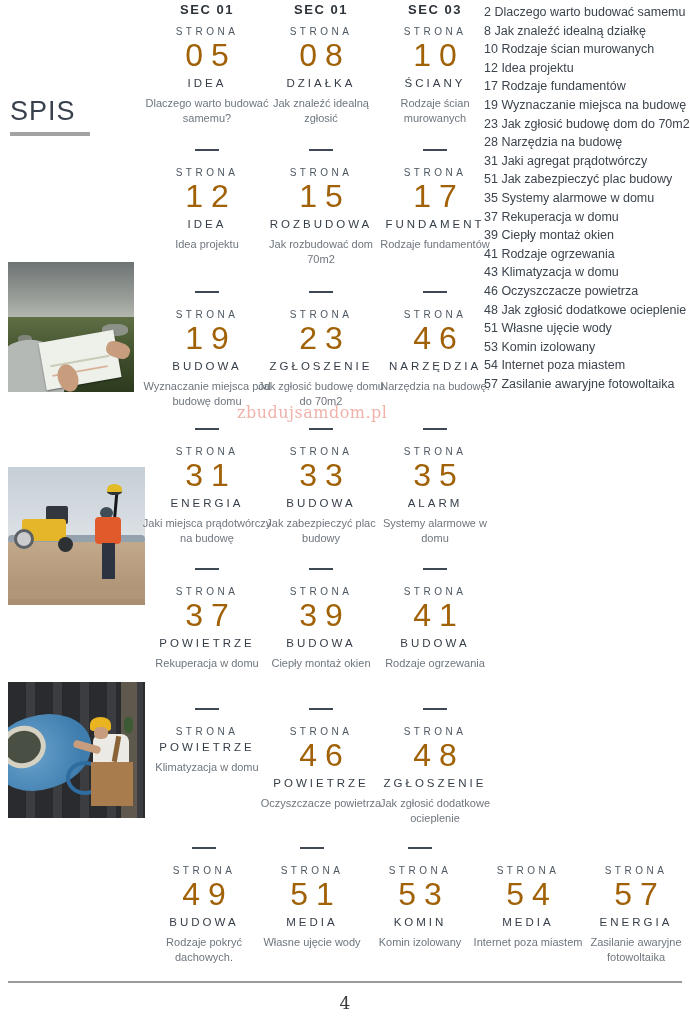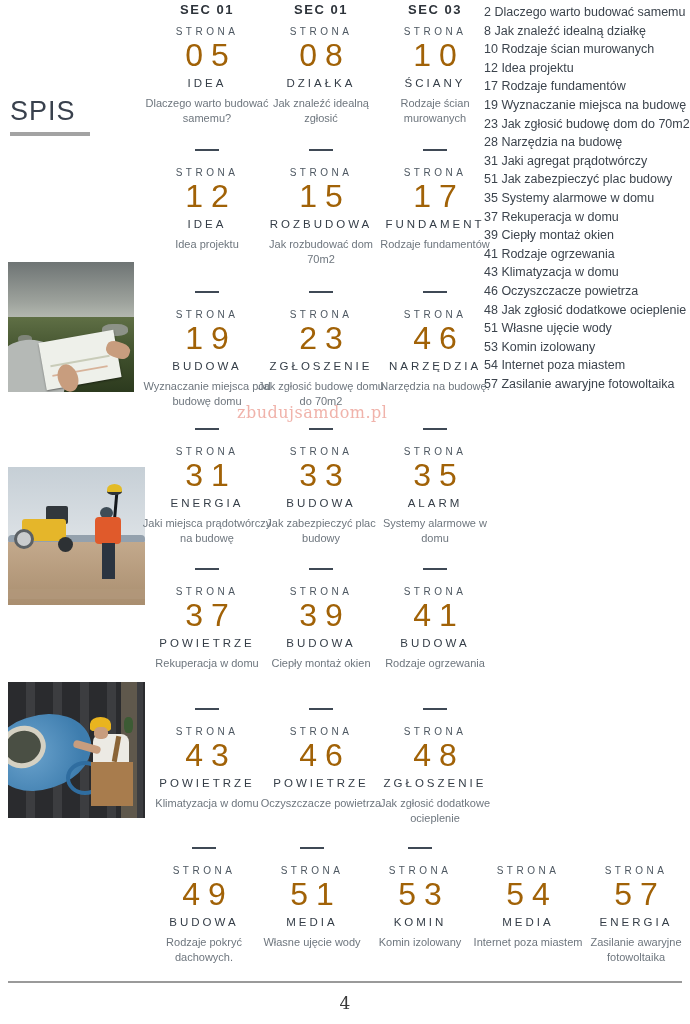--- a/index.html
+++ b/index.html
@@ -281,21 +281,20 @@
           <div class="cat">BUDOWA</div>
           <div class="desc">Rodzaje ogrzewania</div>
         </div>
       </div>
       <div class="grid-row">
         <div class="cell">
           <div class="cell-top">
             <span class="dash"></span>
           </div>
           <div class="strona">STRONA</div>
-          <div class="num">43</div>
           <div class="cat">POWIETRZE</div>
           <div class="desc">Klimatyzacja w domu</div>
         </div>
         <div class="cell">
           <div class="cell-top">
             <span class="dash"></span>
           </div>
           <div class="strona">STRONA</div>
           <div class="num">46</div>
           <div class="cat">POWIETRZE</div>

